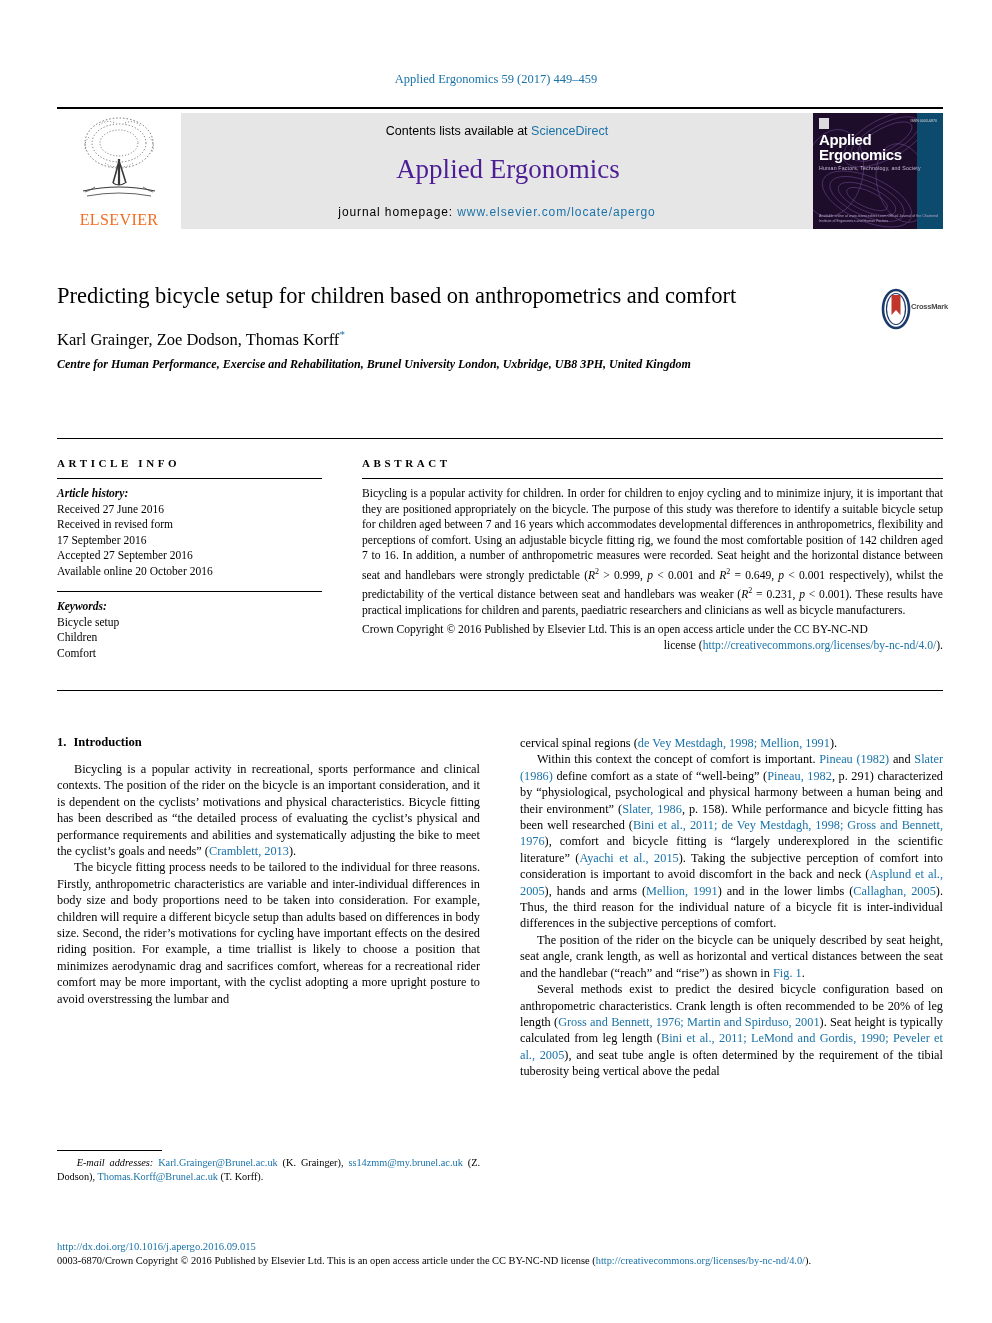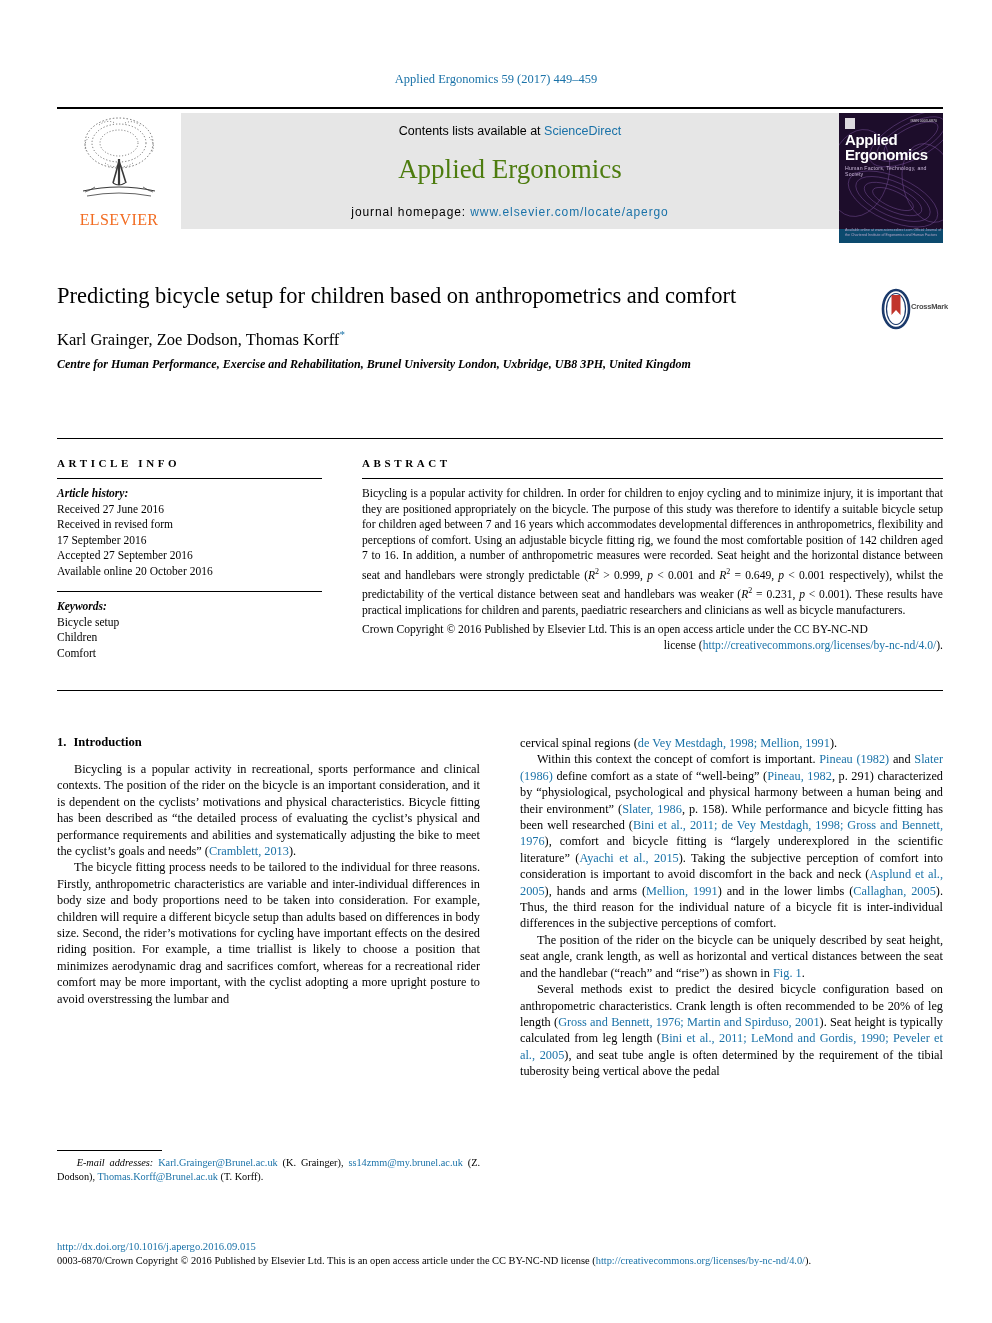--- a/index.html
+++ b/index.html
@@ -93,43 +93,45 @@
     color: #1a72a8;
     text-decoration: none;
   }
   .banner .journal-title {
     position: absolute;
     top: 41px;
     width: 100%;
     text-align: center;
     font-family: "Liberation Serif", serif;
     font-size: 27px;
-    color: #4d7c0f;
+    color: #4c1d95;
+    padding-left: 11px;
   }
   .banner .homepage-line {
     position: absolute;
     bottom: 10px;
     width: 100%;
     text-align: center;
     font-family: "Liberation Sans", sans-serif;
     font-size: 12px;
     letter-spacing: 0.9px;
     color: #000;
   }
   .banner .homepage-line a {
     color: #1a72a8;
     text-decoration: none;
   }
   .cover-thumb {
     width: 104px;
-    height: 130px;
+    height: 116px;
     flex: none;
     position: relative;
     background: #0c4a6e;
     overflow: hidden;
+    padding-left: 26px;
   }
   .cover-thumb .cov-title {
     position: absolute;
     left: 6px;
     top: 19px;
     color: #fff;
     font-family: "Liberation Sans", sans-serif;
     font-size: 15px;
     font-weight: bold;
     line-height: 15px;

